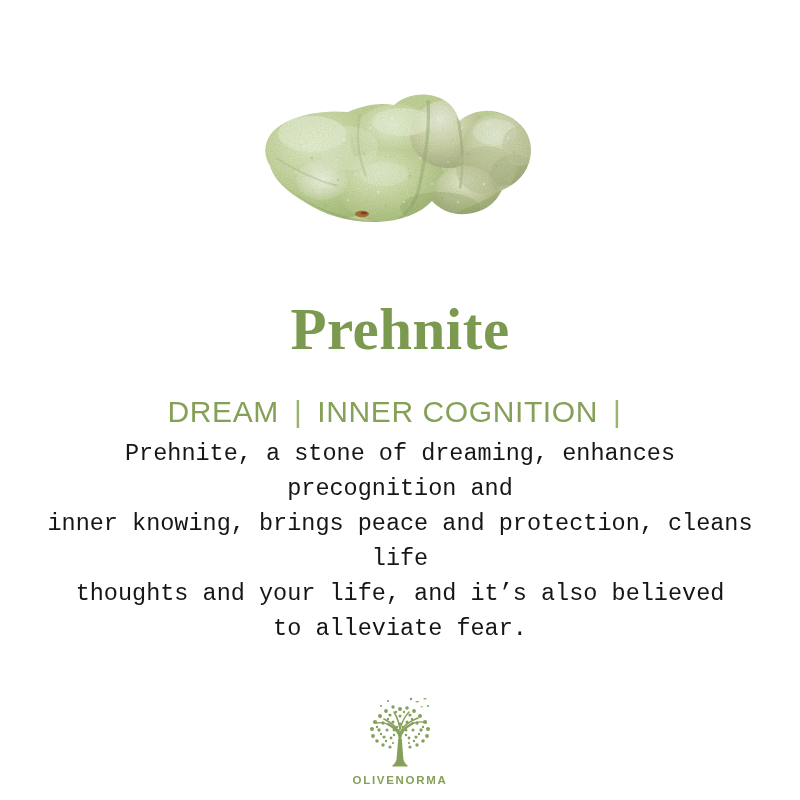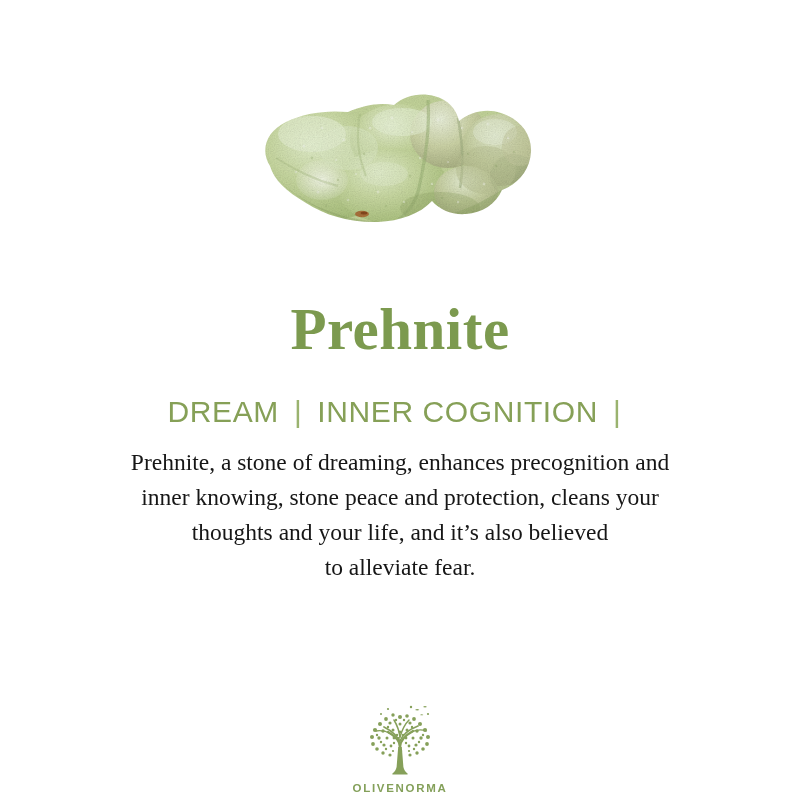--- a/index.html
+++ b/index.html
@@ -73,36 +73,36 @@
   }
   .keywords .kw { padding: 0 2px; }
   .keywords .sep {
     color: #9ab36f;
     padding: 0 13px;
     font-weight: 300;
   }
 
   
   .description {
-    margin-top: 16px;
+    margin-top: 7px;
     width: 720px;
-    font-family: Liberation Serif, serif;
+    font-family: Liberation Mono, monospace;
     font-size: 23.5px;
     line-height: 35px;
     color: #161616;
     text-align: center;
   }
   .description .line { display: block; }
 
   
   .logo {
     position: absolute;
     left: 0;
     right: 0;
-    bottom: 6px;
+    bottom: 14px;
     display: flex;
     flex-direction: column;
     align-items: center;
   }
   .logo-mark {
     width: 86px;
     height: 78px;
   }
   .logo-mark svg { display: block; width: 100%; height: 100%; }
   .logo-word {
@@ -260,21 +260,21 @@
 
   <div class="keywords">
     <span class="kw">DREAM</span>
     <span class="sep">|</span>
     <span class="kw">INNER COGNITION</span>
     <span class="sep">|</span>
   </div>
 
   <div class="description">
     <span class="line">Prehnite, a stone of dreaming, enhances precognition and</span>
-    <span class="line">inner knowing, stone peace and protection, cleans your</span>
+    <span class="line">inner knowing, brings peace and protection, cleans life</span>
     <span class="line">thoughts and your life, and it’s also believed</span>
     <span class="line">to alleviate fear.</span>
   </div>
 
   <div class="logo">
     <div class="logo-mark">
       <svg viewBox="0 0 86 78" xmlns="http://www.w3.org/2000/svg">
         <g fill="#86a05a">
 
           <path d="M41.2,44 L44.8,44 L46.4,64 C47.0,67 48.4,69 50.6,70.4 L50.6,71.6 L35.4,71.6 L35.4,70.4

